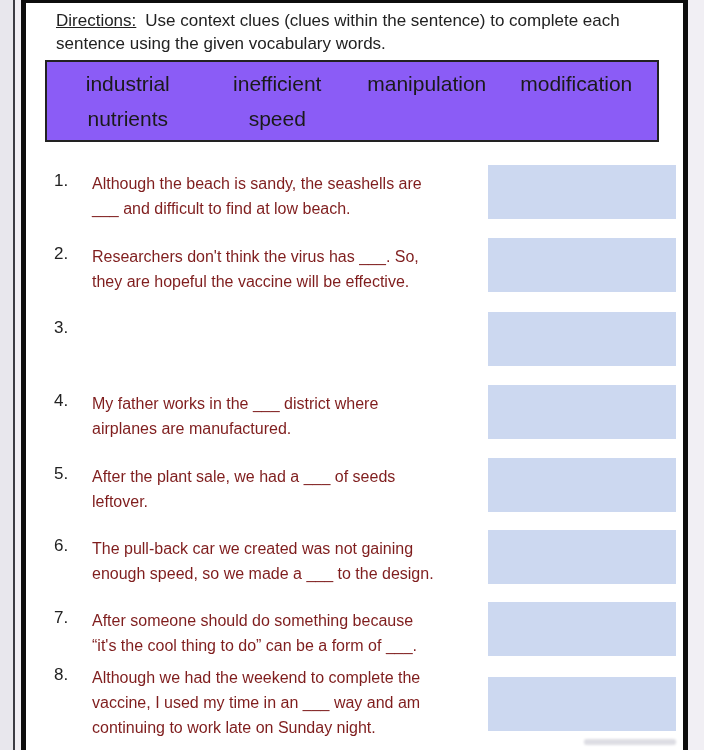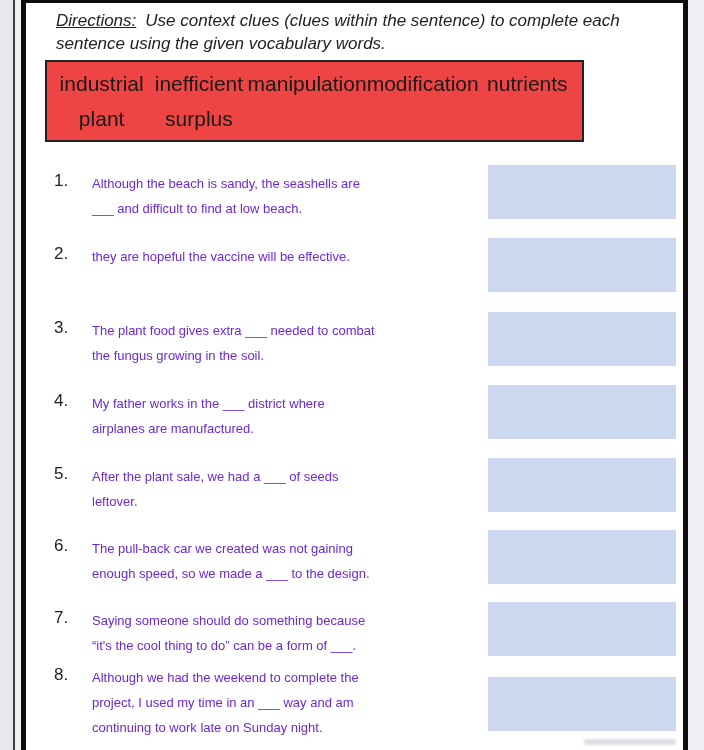--- a/index.html
+++ b/index.html
@@ -24,33 +24,32 @@
     background:#ffffff;
     border-left:5px solid #0d0d0d;
     border-right:5px solid #0d0d0d;
     border-top:3px solid #0d0d0d;
   }
   .directions {
     position:absolute; left:30px; top:6px;
     width:610px;
     font-size:17px; line-height:23px;
     color:#222;
-    font-style:italic;
   }
   .dir-label {
     text-decoration:underline;
     margin-right:9px;
   }
   .word-bank {
     position:absolute; left:19px; top:57px;
-    width:539px; height:82px;
+    width:614px; height:82px;
     border:2px solid #222;
-    background:#ef4444;
+    background:#8b5cf6;
     display:grid;
-    grid-template-columns:1fr 1fr 1fr 1fr 1fr;
+    grid-template-columns:1fr 1fr 1fr 1fr;
     grid-template-rows:1fr 1fr;
     align-items:center;
     padding:4px 6px;
   }
   .word-bank .word {
     text-align:center;
     font-size:21px;
     color:#1a1a1a;
     white-space:nowrap;
   }
@@ -58,22 +57,22 @@
     position:absolute; left:0;
     width:667px; height:90px;
   }
   .row .num {
     position:absolute; left:28px; top:6px;
     font-size:17px; color:#222;
   }
   .row .sentence {
     position:absolute; left:66px; top:6px;
     width:396px;
-    font-size:13px; line-height:25px;
-    color:#6d28d9;
+    font-size:16px; line-height:25px;
+    color:#7f1d1d;
   }
   .row .sentence .line { white-space:nowrap; }
   .row .answer-box {
     position:absolute; left:462px; top:0;
     width:188px; height:54px;
     background:#ccd8f0;
     cursor:pointer;
   }
   .row-8 .sentence { top:0; }
   .row-8 .answer-box { top:12px; }
@@ -99,50 +98,45 @@
     </div>
     <div>sentence using the given vocabulary words.</div>
   </div>
 
   <div class="word-bank">
     <div class="word">industrial</div>
     <div class="word">inefficient</div>
     <div class="word">manipulation</div>
     <div class="word">modification</div>
     <div class="word">nutrients</div>
-    <div class="word">plant</div>
-    <div class="word">surplus</div>
+    <div class="word">speed</div>
   </div>
 
   <div class="row row-1" style="top:162px">
     <span class="num">1.</span>
     <div class="sentence">
       <div class="line">Although the beach is sandy, the seashells are</div>
       <div class="line">___ and difficult to find at low beach.</div>
 
     </div>
     <div class="answer-box"></div>
   </div>
 
   <div class="row row-2" style="top:235px">
     <span class="num">2.</span>
     <div class="sentence">
+      <div class="line">Researchers don't think the virus has ___. So,</div>
       <div class="line">they are hopeful the vaccine will be effective.</div>
 
     </div>
     <div class="answer-box"></div>
   </div>
 
   <div class="row row-3" style="top:309px">
     <span class="num">3.</span>
-    <div class="sentence">
-      <div class="line">The plant food gives extra ___ needed to combat</div>
-      <div class="line">the fungus growing in the soil.</div>
-
-    </div>
     <div class="answer-box"></div>
   </div>
 
   <div class="row row-4" style="top:382px">
     <span class="num">4.</span>
     <div class="sentence">
       <div class="line">My father works in the ___ district where</div>
       <div class="line">airplanes are manufactured.</div>
 
     </div>
@@ -165,32 +159,32 @@
       <div class="line">The pull-back car we created was not gaining</div>
       <div class="line">enough speed, so we made a ___ to the design.</div>
 
     </div>
     <div class="answer-box"></div>
   </div>
 
   <div class="row row-7" style="top:599px">
     <span class="num">7.</span>
     <div class="sentence">
-      <div class="line">Saying someone should do something because</div>
+      <div class="line">After someone should do something because</div>
       <div class="line">“it's the cool thing to do” can be a form of ___.</div>
 
     </div>
     <div class="answer-box"></div>
   </div>
 
   <div class="row row-8" style="top:662px">
     <span class="num" style="top:0">8.</span>
     <div class="sentence">
       <div class="line">Although we had the weekend to complete the</div>
-      <div class="line">project, I used my time in an ___ way and am</div>
+      <div class="line">vaccine, I used my time in an ___ way and am</div>
       <div class="line">continuing to work late on Sunday night.</div>
     </div>
     <div class="answer-box"></div>
   </div>
 
   <div class="watermark"></div>
 
 </div>
 
 </body></html>

